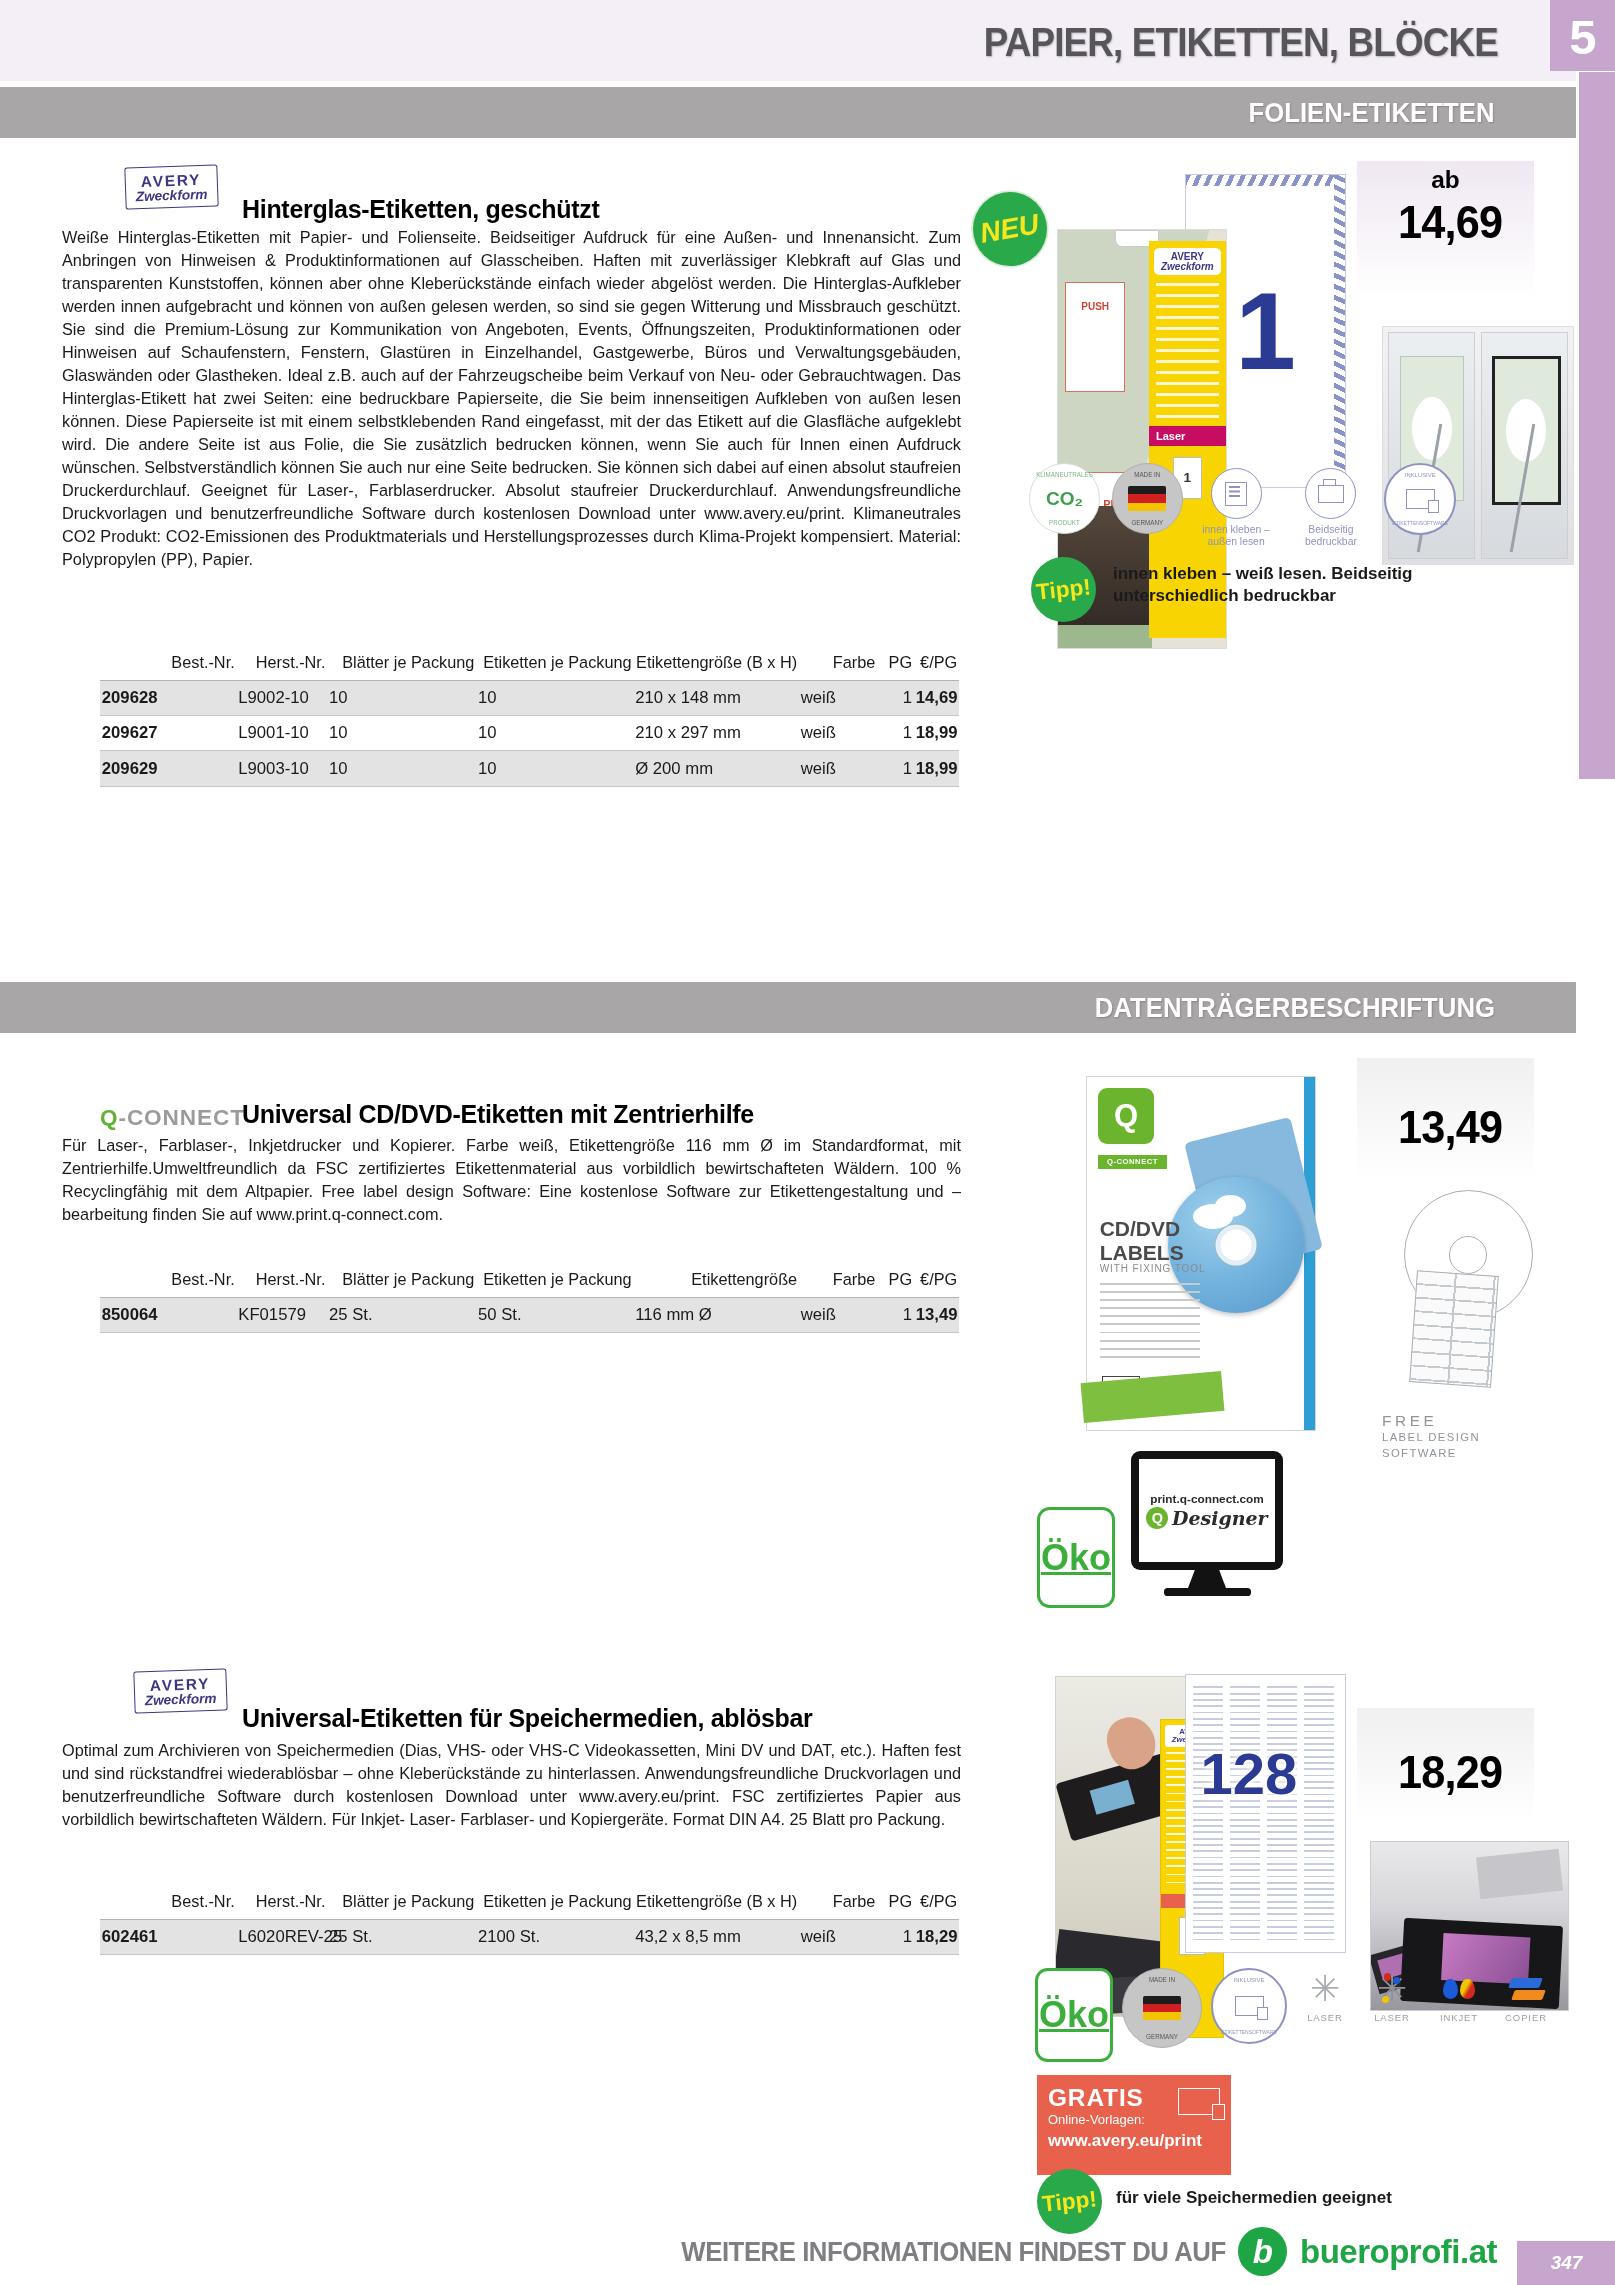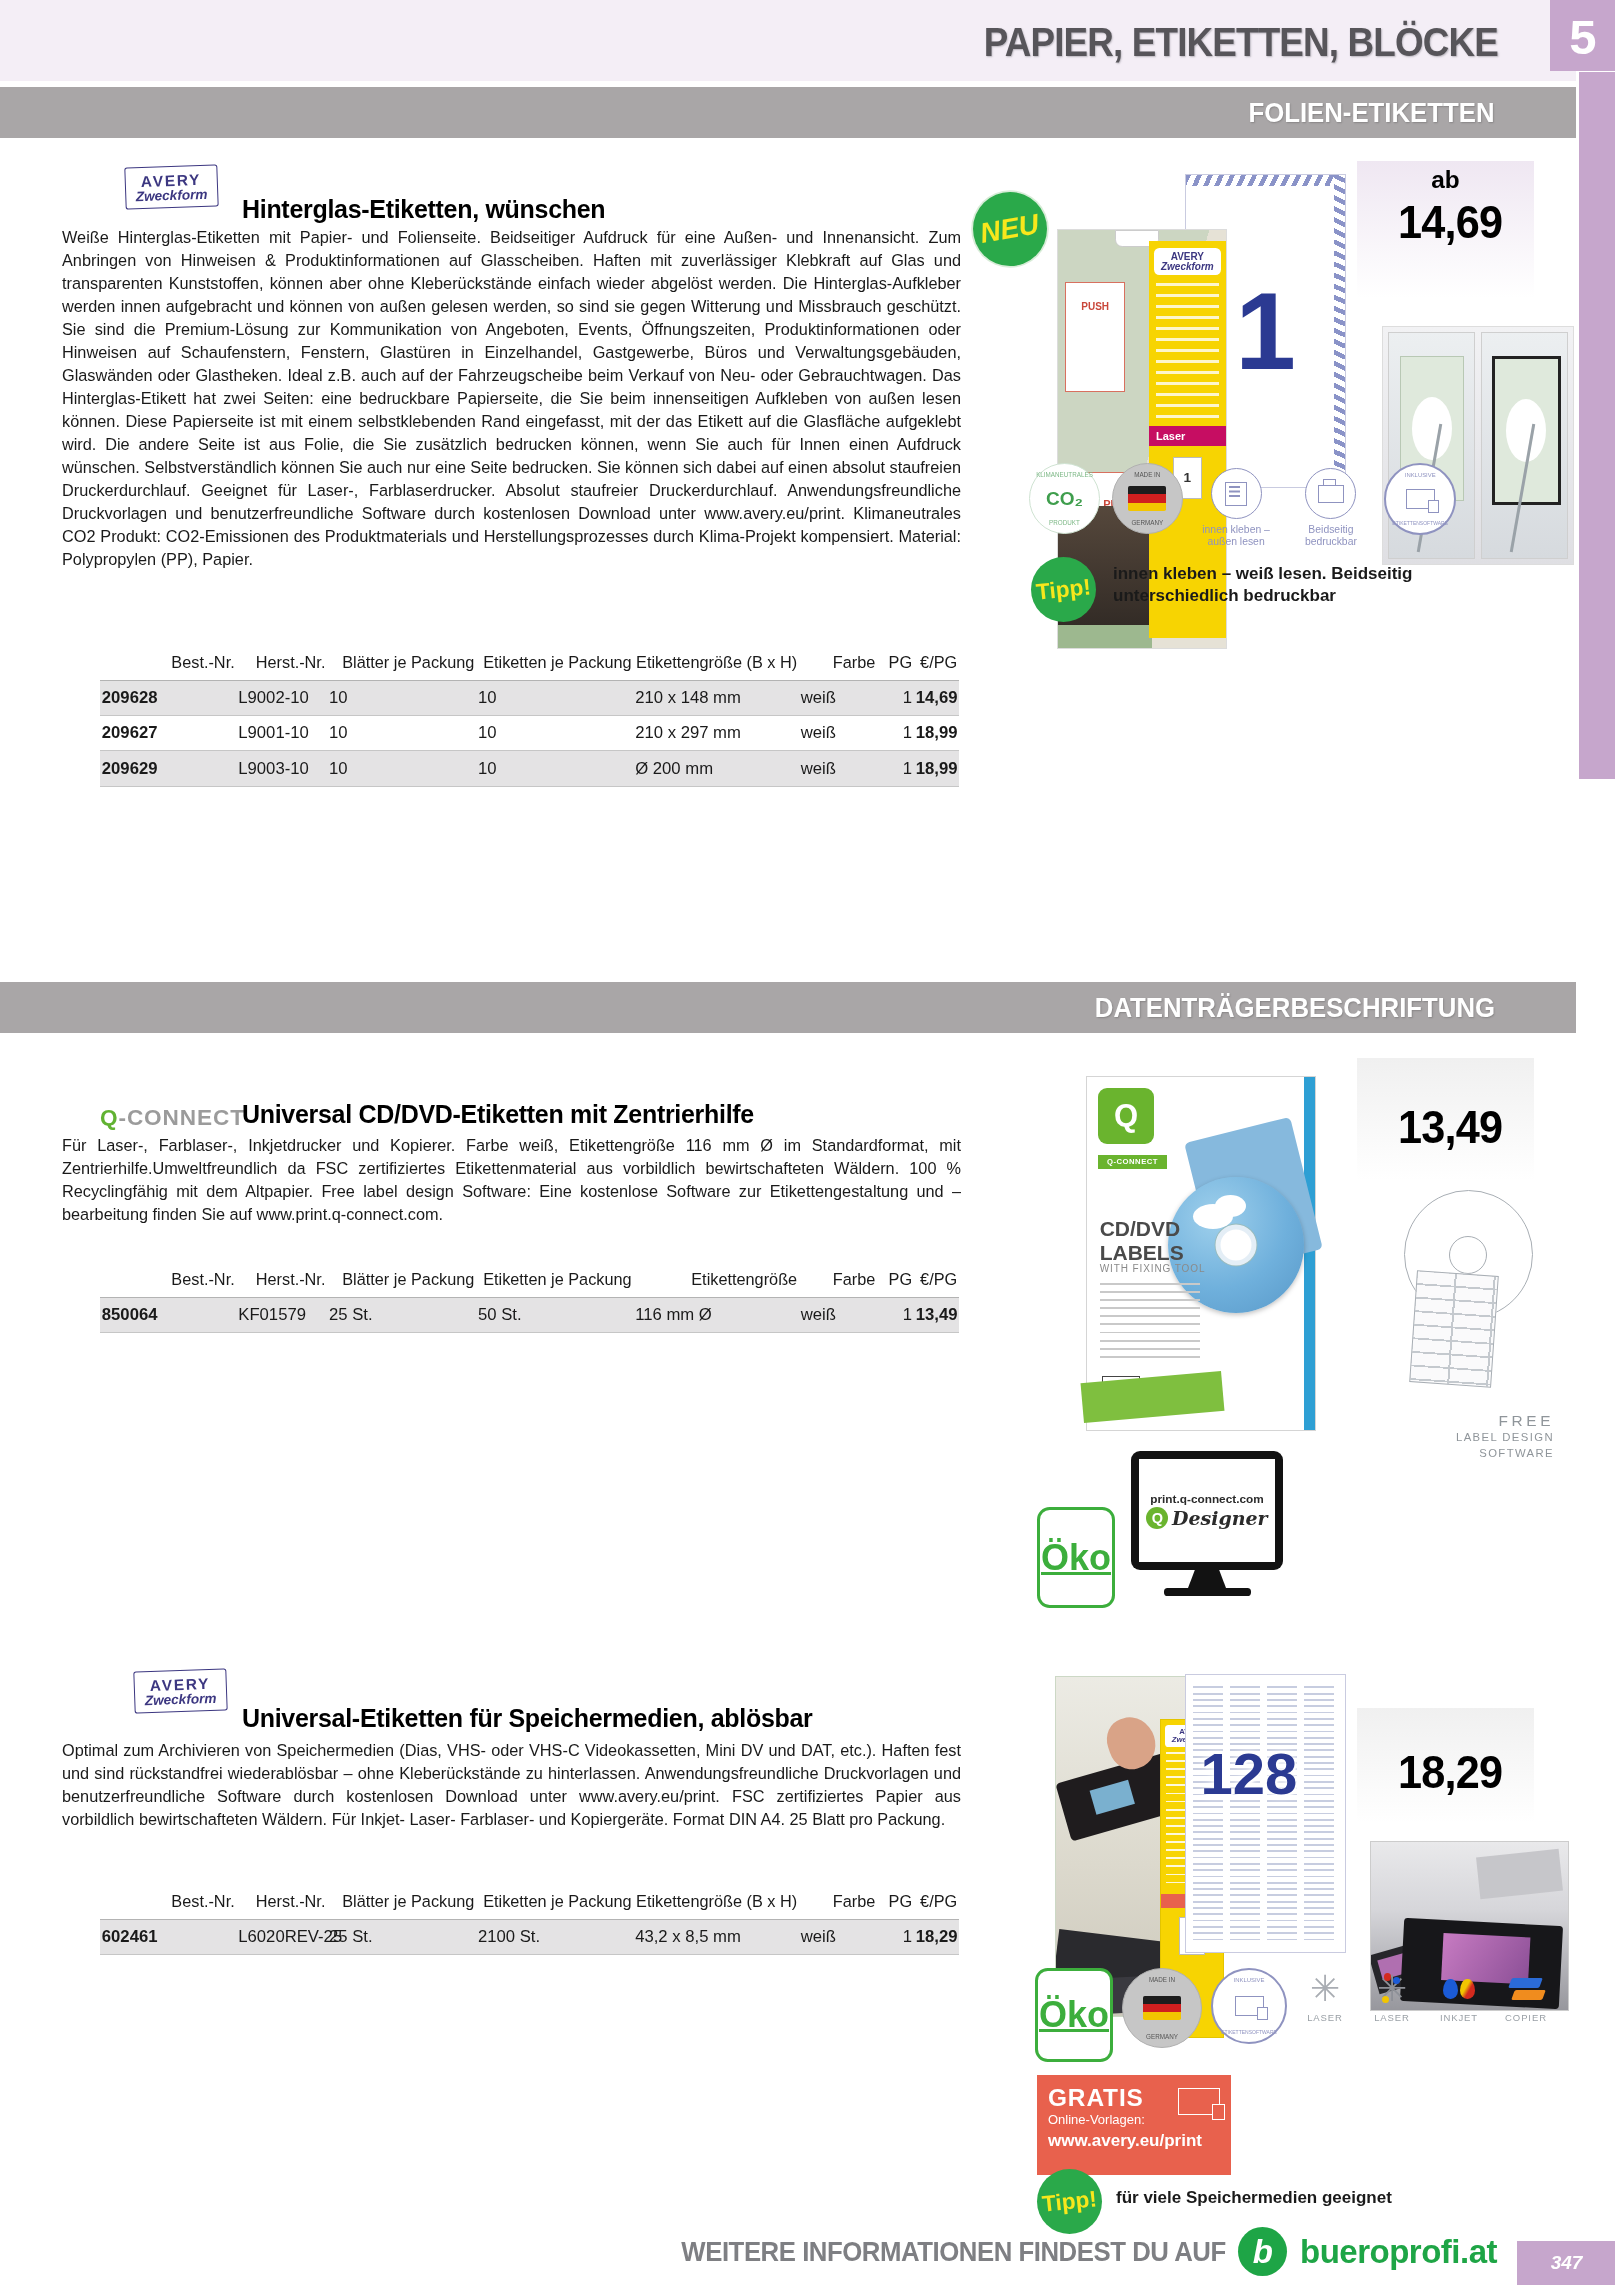--- a/index.html
+++ b/index.html
@@ -167,21 +167,21 @@
   .cloud{position:absolute;background:#fff;border-radius:50%;}
   .cdhole{position:absolute;left:50%;top:50%;transform:translate(-50%,-50%);width:31px;height:31px;
       border-radius:50%;background:#fff;border:5.4px solid #e4eef6;box-shadow:0 0 0 0.9px #9bb;}
   .free-cd{width:127px;height:127px;border:1.8px solid #a8aeb4;border-radius:50%;position:relative;margin:0 auto;}
   .free-cd::after{content:"";position:absolute;left:50%;top:50%;transform:translate(-50%,-50%);
       width:36px;height:36px;border:1.8px solid #a8aeb4;border-radius:50%;}
   .free-grid{position:absolute;left:31px;top:83px;width:80px;height:110px;background:#fafafb;
       border:0.9px solid #a8aeb4;transform:rotate(4deg);
       background-image:repeating-linear-gradient(180deg,transparent 0 11.8px,#c4c9ce 11.8px 13.6px),
       repeating-linear-gradient(90deg,transparent 0 37px,#c4c9ce 37px 39px);}
-  .free-text{position:absolute;left:0;bottom:0;width:100%;text-align:right;color:#8f959a;}
+  .free-text{position:absolute;left:0;bottom:0;width:100%;text-align:left;color:#8f959a;}
   .ft1{font-size:15.4px;letter-spacing:3.6px;} .ft2{font-size:11.3px;letter-spacing:1.4px;line-height:15.4px;}
   .mon2{background:#121212;border-radius:9px;padding:8.1px;box-sizing:border-box;}
   .mscreen{background:#fff;width:100%;height:100%;display:flex;flex-direction:column;align-items:center;
       justify-content:center;gap:1.8px;}
   .murl{font-size:11.8px;font-weight:700;color:#2b2b2b;}
   .mbrand{display:flex;align-items:center;gap:3.6px;}
   .mq{width:22px;height:22px;border-radius:50%;background:#6ab42e;color:#fff;font-weight:700;font-size:14.5px;
       display:flex;align-items:center;justify-content:center;}
   .mdes{font-family:"DejaVu Serif",serif;font-style:italic;font-weight:700;font-size:19px;color:#2b2b2b;}
   .mstand{width:38px;height:18px;background:#121212;margin:0 auto;
@@ -239,21 +239,21 @@
   <div class="abs chapter-title"><span class="cond-r">PAPIER, ETIKETTEN, BLÖCKE</span></div>
   <div class="abs tab5"><span>5</span></div>
   <div class="abs strip"></div>
   <div class="abs band" style="top:87px;"><span class="cond-r">FOLIEN-ETIKETTEN</span></div>
   <div class="abs band" style="top:982px;"><span class="cond-r">DATENTRÄGERBESCHRIFTUNG</span></div>
 
   <div class="abs avery" style="left:125px;top:166px;">
     <span class="a1">AVERY</span>
     <span class="a2">Zweckform</span>
   </div>
-  <div class="abs ptitle" style="left:242px;top:195px;">Hinterglas-Etiketten, wünschen</div>
+  <div class="abs ptitle" style="left:242px;top:195px;">Hinterglas-Etiketten, geschützt</div>
   <div class="abs body-text" style="left:62px;top:226px;width:899px;height:416px;">Weiße Hinterglas-Etiketten mit Papier- und Folienseite. Beidseitiger Aufdruck für eine Außen- und Innenansicht. Zum Anbringen von Hinweisen &amp; Produktinformationen auf Glasscheiben. Haften mit zuverlässiger Klebkraft auf Glas und transparenten Kunststoffen, können aber ohne Kleberückstände einfach wieder abgelöst werden. Die Hinterglas-Aufkleber werden innen aufgebracht und können von außen gelesen werden, so sind sie gegen Witterung und Missbrauch geschützt. Sie sind die Premium-Lösung zur Kommunikation von Angeboten, Events, Öffnungszeiten, Produktinformationen oder Hinweisen auf Schaufenstern, Fenstern, Glastüren in Einzelhandel, Gastgewerbe, Büros und Verwaltungsgebäuden, Glaswänden oder Glastheken. Ideal z.B. auch auf der Fahrzeugscheibe beim Verkauf von Neu- oder Gebrauchtwagen. Das Hinterglas-Etikett hat zwei Seiten: eine bedruckbare Papierseite, die Sie beim innenseitigen Aufkleben von außen lesen können. Diese Papierseite ist mit einem selbstklebenden Rand eingefasst, mit der das Etikett auf die Glasfläche aufgeklebt wird. Die andere Seite ist aus Folie, die Sie zusätzlich bedrucken können, wenn Sie auch für Innen einen Aufdruck wünschen. Selbstverständlich können Sie auch nur eine Seite bedrucken. Sie können sich dabei auf einen absolut staufreien Druckerdurchlauf. Geeignet für Laser-, Farblaserdrucker. Absolut staufreier Druckerdurchlauf. Anwendungsfreundliche Druckvorlagen und benutzerfreundliche Software durch kostenlosen Download unter www.avery.eu/print. Klimaneutrales CO2 Produkt: CO2-Emissionen des Produktmaterials und Herstellungsprozesses durch Klima-Projekt kompensiert. Material: Polypropylen (PP), Papier.</div>
   <div class="abs" style="left:100px;top:648px;width:859px;">
     <table class="ptable">
         <thead>
           <tr>
             <th>Best.-Nr.</th>
             <th>Herst.-Nr.</th>
             <th>Blätter je Packung</th>
             <th>Etiketten je Packung</th>
             <th>Etikettengröße (B x H)</th>

